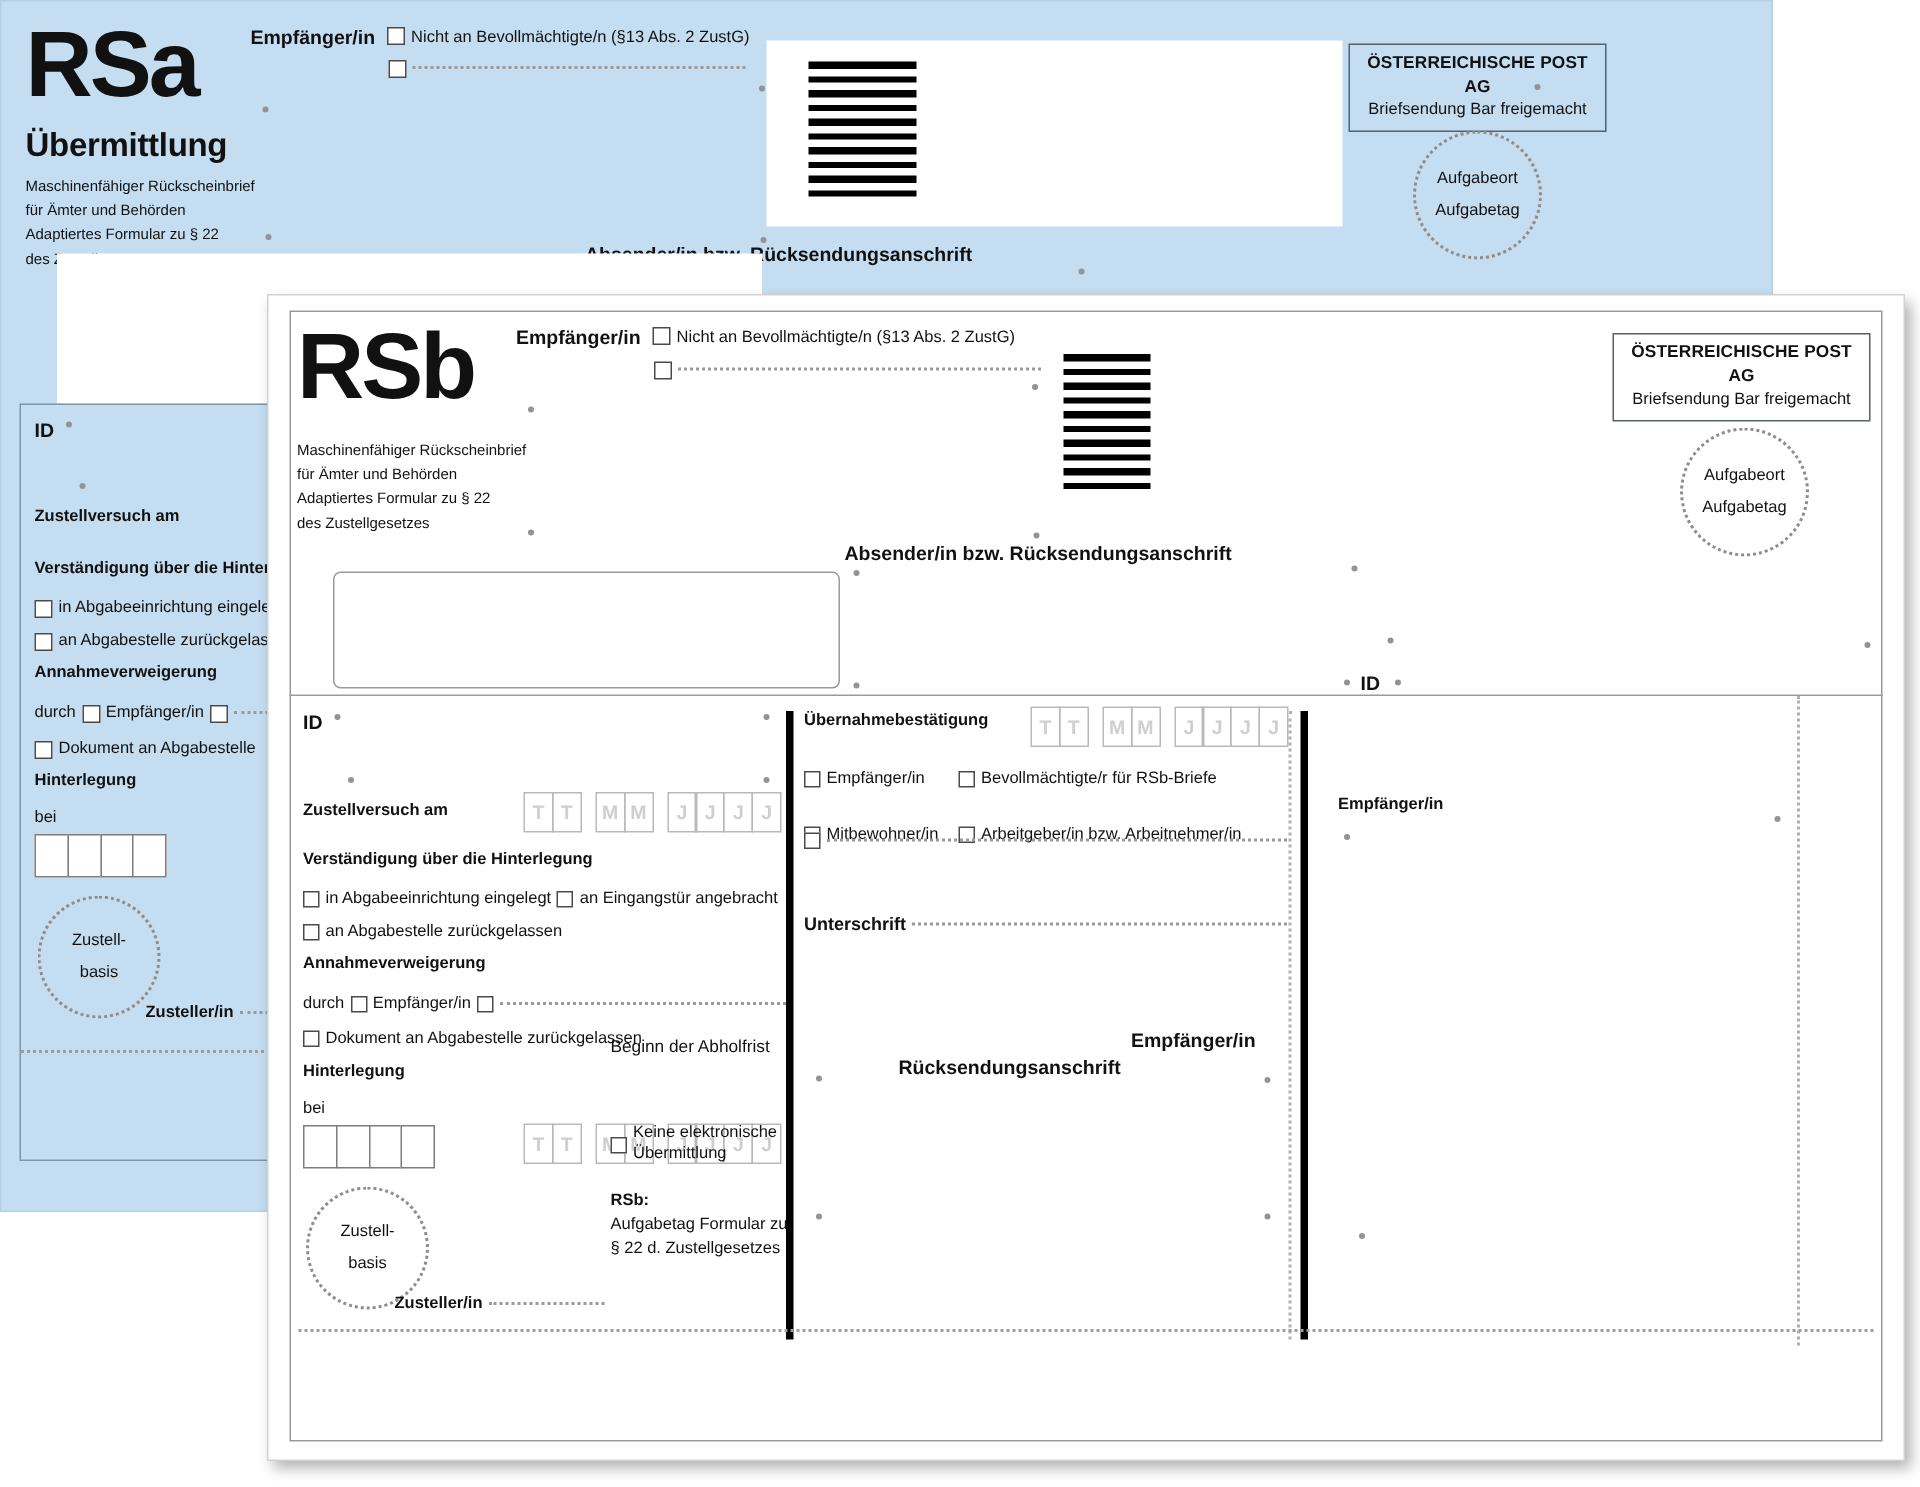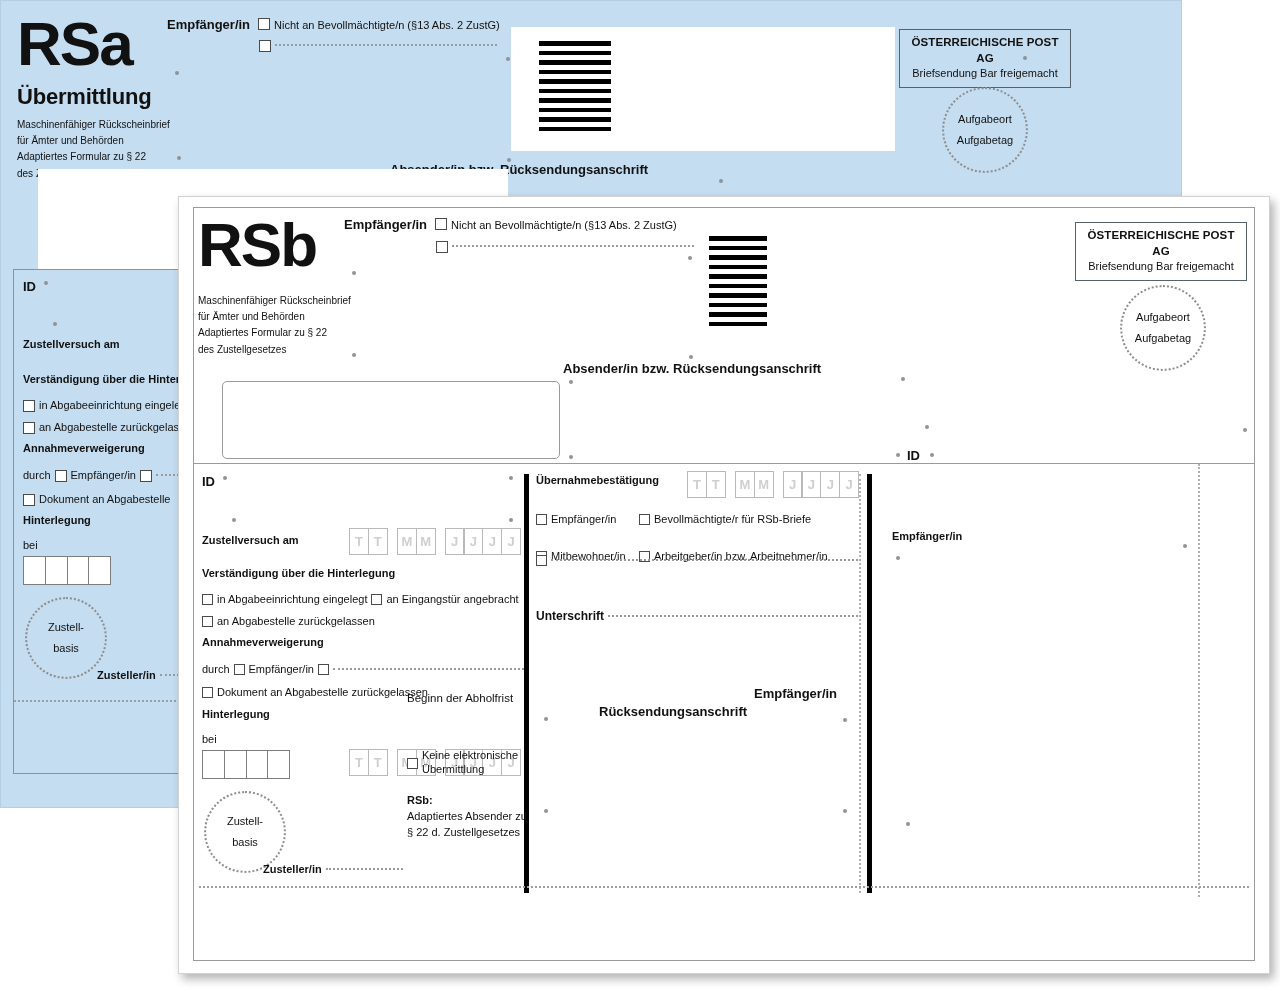--- a/index.html
+++ b/index.html
@@ -433,21 +433,21 @@
   <div class="abs row" style="left:214px; top:284px; align-items:center;">
     <span class="cbox sm" style="margin-top:2px;"></span>
     <span class="lbl-sm" style="line-height:1.3;">
       <span>Keine elektronische</span><br>
       <span>Übermittlung</span>
     </span>
   </div>
 
   <div class="abs" style="left:214px; top:329px;">
     <div class="lbl-sm bold">RSb:</div>
-    <div class="lbl-sm">Adaptiertes Absender zu</div>
+    <div class="lbl-sm">Aufgabetag Formular zu</div>
     <div class="lbl-sm">§ 22 d. Zustellgesetzes</div>
   </div>
 
   <div class="abs circ" style="left:11px; top:327px; width:82px; height:82px; font-size:11px;">
     <span>Zustell-</span>
     <span>basis</span>
   </div>
 
   <div class="abs row" style="left:70px; top:398px; width:140px;">
     <span class="lbl-sm bold nowrap">Zusteller/in</span>

